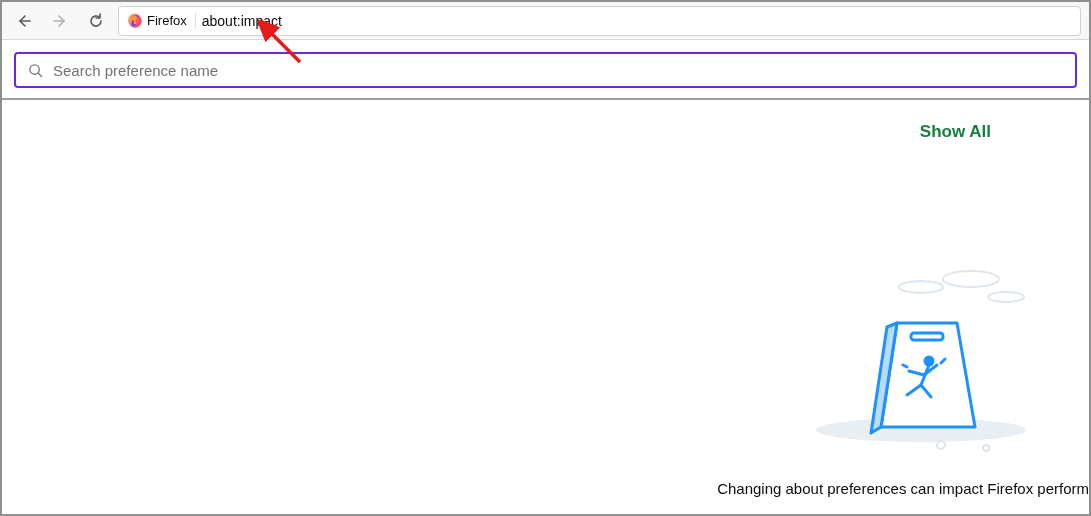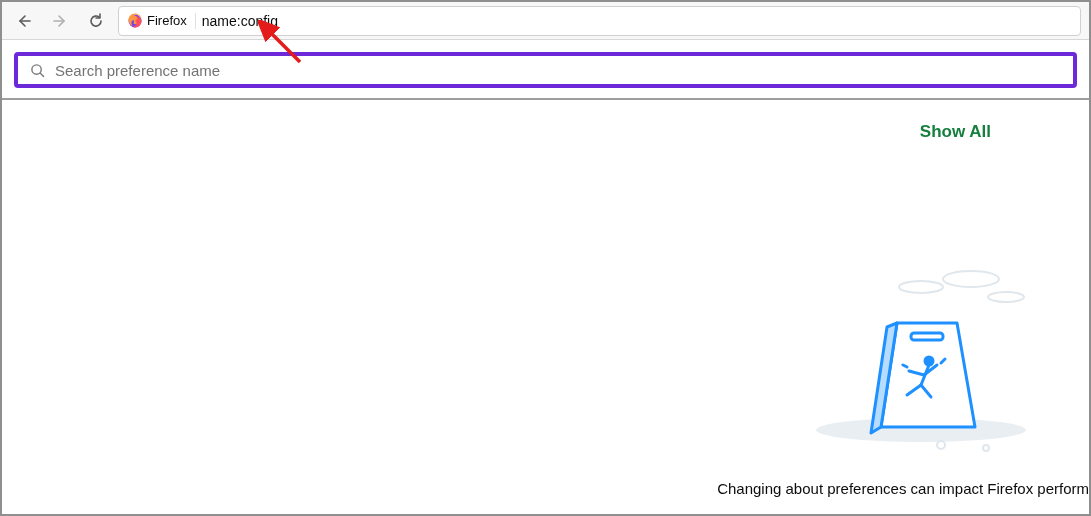--- a/index.html
+++ b/index.html
@@ -57,21 +57,21 @@
   .url-text {
     font-size: 14px;
     color: #0c0c0d;
   }
   .search-wrap {
     padding: 12px 12px 10px 12px;
     border-bottom: 2px solid #9e9e9e;
   }
   .search-box {
     height: 36px;
-    border: 4px solid #6d28d9;
+    border: 2px solid #6d28d9;
     border-radius: 4px;
     display: flex;
     align-items: center;
     padding: 12px 12px;
     gap: 10px;
     background: #fff;
   }
   .search-box input {
     flex: 1;
     border: none;
@@ -137,21 +137,21 @@
   </div>
   <div class="url-container">
     <span class="firefox-brand">
       <svg width="16" height="16" viewBox="0 0 16 16">
         <circle cx="8" cy="8" r="6.5" fill="#7542e5"></circle>
         <path d="M8 1.5c3 0 5.8 2 6.4 5.5.3-4-3-6.5-6.4-6.5-3.6 0-6.5 2.9-6.5 6.5 0 2.8 1.8 5.2 4.3 6.1-.8-.9-1.3-2-1.3-3.3 0-1.6.8-2.5 1.6-2.5.6 0 1 .4 1 1 0 .5-.5.8-.5 1.5 0 .8.7 1.5 1.7 1.5 1.6 0 2.7-1.3 2.7-3 0-1.3-.6-2.3-1.6-2.9.9 0 1.6.4 2.1 1-.3-2.3-2.3-4-4.5-4z" fill="#ff9640"></path>
         <path d="M14.4 7c.1.3.1.7.1 1 0 3.6-2.9 6.5-6.5 6.5-1.1 0-2.1-.3-3-.7 2.5 0 4.5-1.5 4.5-3.6 0-1.2-.7-2-1.6-2.3 1.4-.3 2.2-1.4 2.2-2.7 0-1-.5-1.8-1.3-2.3 2.7.3 4.9 2.3 5.6 4.1z" fill="#ff4f5e"></path>
       </svg>
       <span>Firefox</span>
     </span>
-    <span class="url-text">name:config</span>
+    <span class="url-text">about:impact</span>
   </div>
 </div>
 
 <div class="search-wrap">
   <div class="search-box">
     <svg width="15" height="15" viewBox="0 0 16 16" fill="none" stroke="#7a7a7a" stroke-width="1.5" stroke-linecap="round">
       <circle cx="7" cy="7" r="5"></circle>
       <line x1="11" y1="11" x2="14.5" y2="14.5"></line>
     </svg>
     <input type="text" placeholder="Search preference name" style="">

